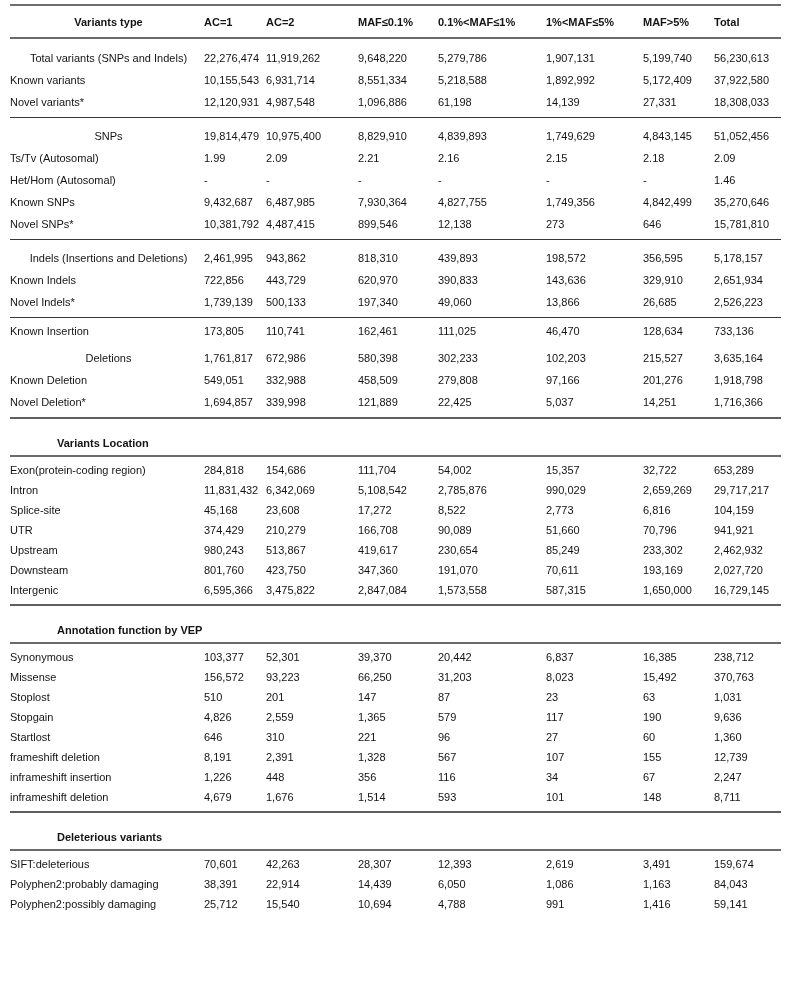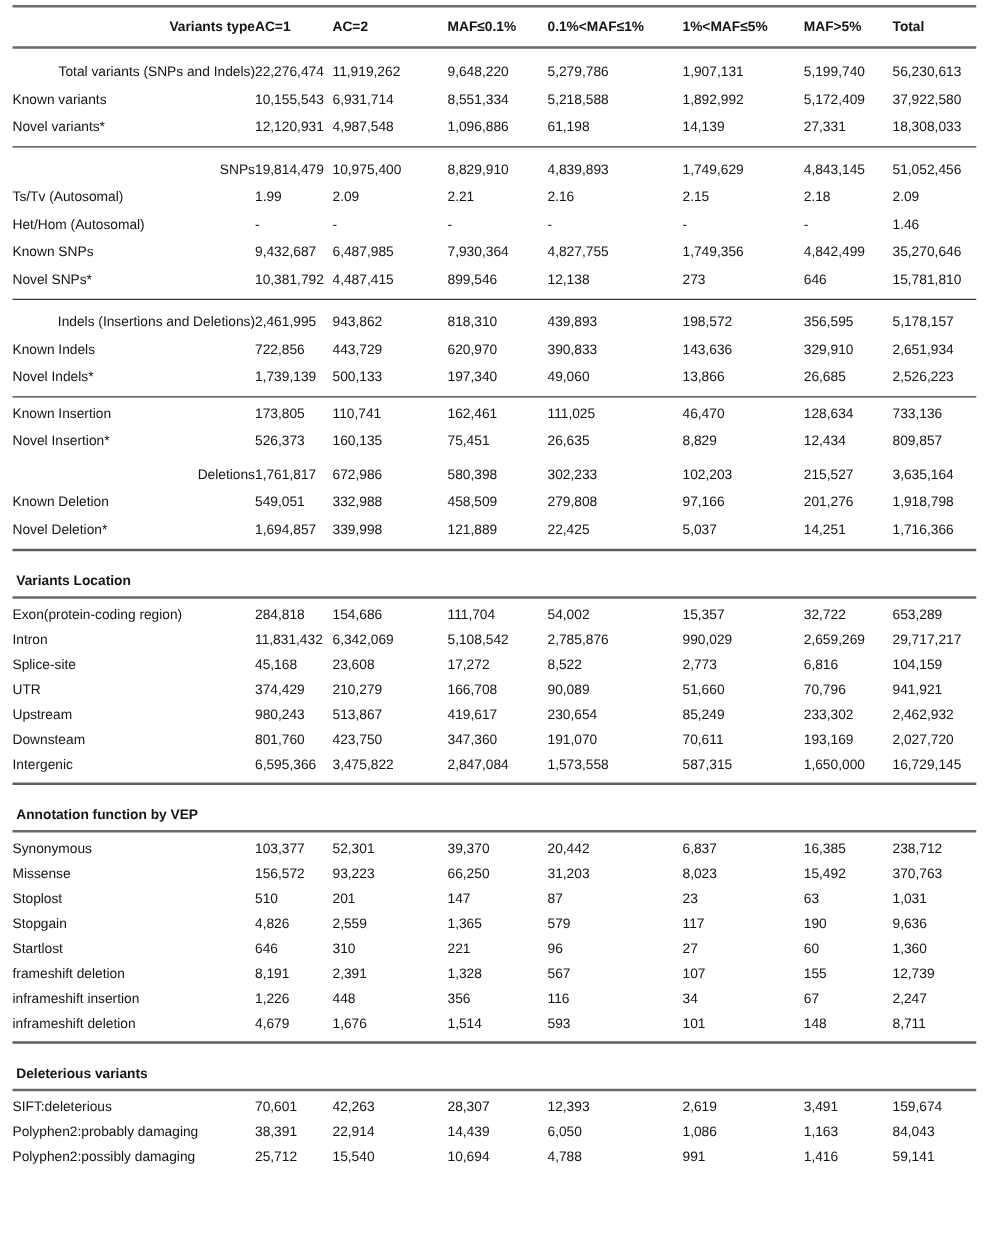--- a/index.html
+++ b/index.html
@@ -14,32 +14,33 @@
     padding: 4px 6px 0 10px;
     overflow: hidden;
   }
   .row {
     display: grid;
     grid-template-columns: 194px 62px 92px 80px 108px 97px 71px auto;
     align-items: center;
   }
   .header-row { height: 31px; font-weight: bold; }
   .cell { white-space: nowrap; overflow: visible; }
-  .label-cell.l { text-align: right; padding-left: 3px; }
+  .label-cell.l { text-align: center; padding-left: 3px; }
   .label-cell.r { padding-right: 9px; }
   .data-row { height: 20px; }
   .data-row.tall { height: 22px; }
   .data-row.group-first { padding-top: 5px; }
   .rule-top   { border-top: 2.5px solid #6e6e6e; margin: 0; }
   .rule-head  { border-top: 2px solid #6a6a6a; margin: 0 0 3px 0; }
   .rule-thin  { border-top: 1.5px solid #383838; margin: 4px 0 2px 0; }
   .rule-thick { border-top: 2.5px solid #5f5f5f; margin: 4px 0 0 0; }
   .section-title {
     font-weight: bold;
     padding: 18px 0 6px 3px;
+    margin-left: 44px;
   }
   .title-rule { border-top: 2px solid #6a6a6a; margin: 0 0 3px 0; }
 </style>
 </head>
 <body>
 
 <div class="page">
   <div class="rule-top"></div>
 
   <div class="row header-row">
@@ -172,30 +173,20 @@
       <div class="row data-row tall">
         <div class="cell label-cell r">Known Insertion</div>
         <div class="cell val-cell">173,805</div>
         <div class="cell val-cell">110,741</div>
         <div class="cell val-cell">162,461</div>
         <div class="cell val-cell">111,025</div>
         <div class="cell val-cell">46,470</div>
         <div class="cell val-cell">128,634</div>
         <div class="cell val-cell">733,136</div>
       </div>
-      <div class="row data-row tall">
-        <div class="cell label-cell r">Novel Insertion*</div>
-        <div class="cell val-cell">526,373</div>
-        <div class="cell val-cell">160,135</div>
-        <div class="cell val-cell">75,451</div>
-        <div class="cell val-cell">26,635</div>
-        <div class="cell val-cell">8,829</div>
-        <div class="cell val-cell">12,434</div>
-        <div class="cell val-cell">809,857</div>
-      </div>
       <div class="row data-row tall group-first">
         <div class="cell label-cell l">Deletions</div>
         <div class="cell val-cell">1,761,817</div>
         <div class="cell val-cell">672,986</div>
         <div class="cell val-cell">580,398</div>
         <div class="cell val-cell">302,233</div>
         <div class="cell val-cell">102,203</div>
         <div class="cell val-cell">215,527</div>
         <div class="cell val-cell">3,635,164</div>
       </div>

